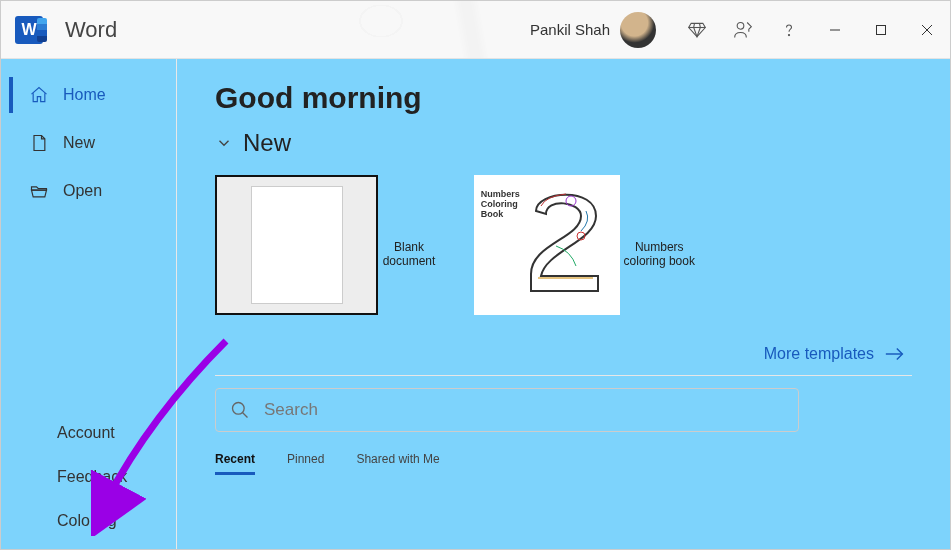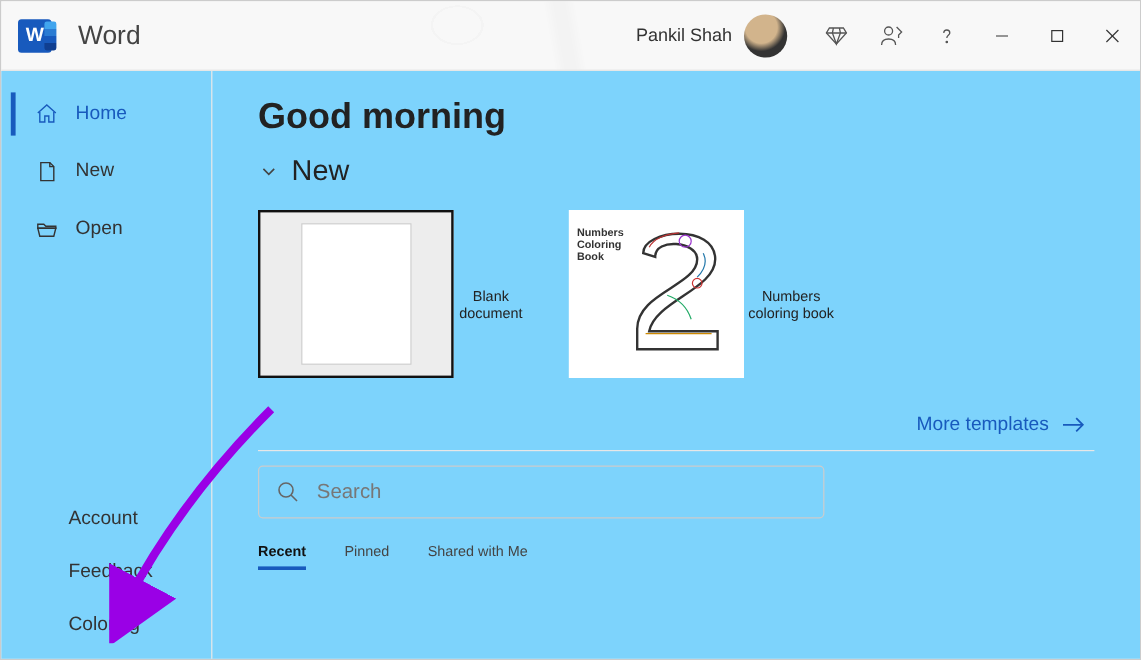--- a/index.html
+++ b/index.html
@@ -52,21 +52,21 @@
   .thumb.coloring { background:#fff; position:relative; }
   .cover { width:140px; height:118px; background:#fff; display:flex; }
   .cover-left { width:46px; display:flex; flex-direction:column; justify-content:flex-start; padding:4px; font-size:9px; font-weight:700; color:#333; line-height:1.1; }
   .cover-right { flex:1; }
   .big2 { width:86px; height:110px; }
   .template-label { margin-top:18px; font-size:12px; color:#222; text-align:center; }
   .more-row { display:flex; justify-content:flex-end; margin-top:30px; padding-right:6px; padding-bottom: 12px; border-bottom:1px solid #e7e7e7; }
   .more-link { color:#185abd; font-size:16px; display:flex; align-items:center; gap:10px; cursor:pointer;text-align:center; }
   .more-link svg { width:22px; height:16px; stroke:#185abd; fill:none; stroke-width:1.6; }
 
-  .search { margin-top:12px; height:44px; border:1px solid #ccc; border-radius:4px; display:flex; align-items:center; padding:0 14px; gap:14px; width: 472px; }
+  .search { margin-top:12px; height:44px; border:1px solid #ccc; border-radius:4px; display:flex; align-items:center; padding:0 14px; gap:14px; width: 584px; }
   .search svg { width:20px; height:20px; stroke:#666; fill:none; stroke-width:1.6; }
   .search input { border:none; outline:none; font-size:17px; flex:1; color:#333; background:transparent; }
   .search input::placeholder { color:#777; }
 
   .tabs { display:flex; gap:32px; margin-top:20px; font-size:12px; }
   .tab { color:#444; padding-bottom:6px; cursor:pointer; }
   .tab.active { color:#111; font-weight:600; border-bottom:3px solid #185abd; }
 
   
   .arrow { position:absolute; left:90px; top:335px; pointer-events:none; z-index:5; }

